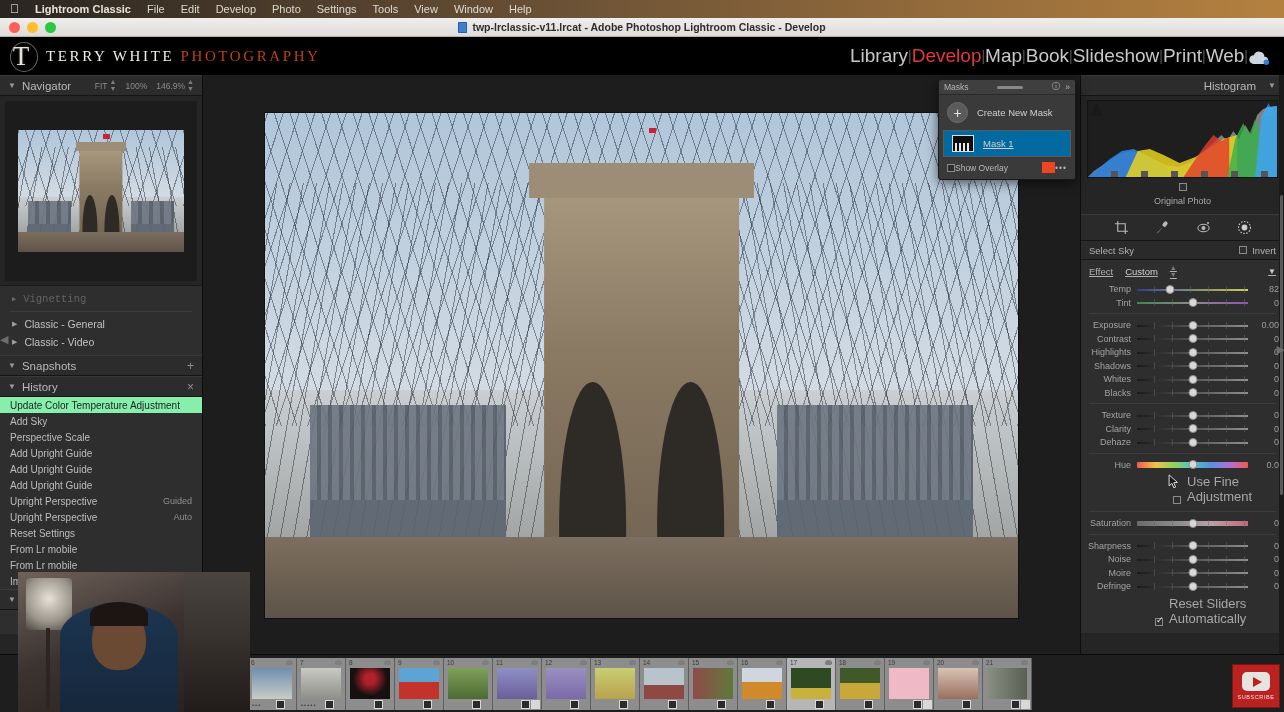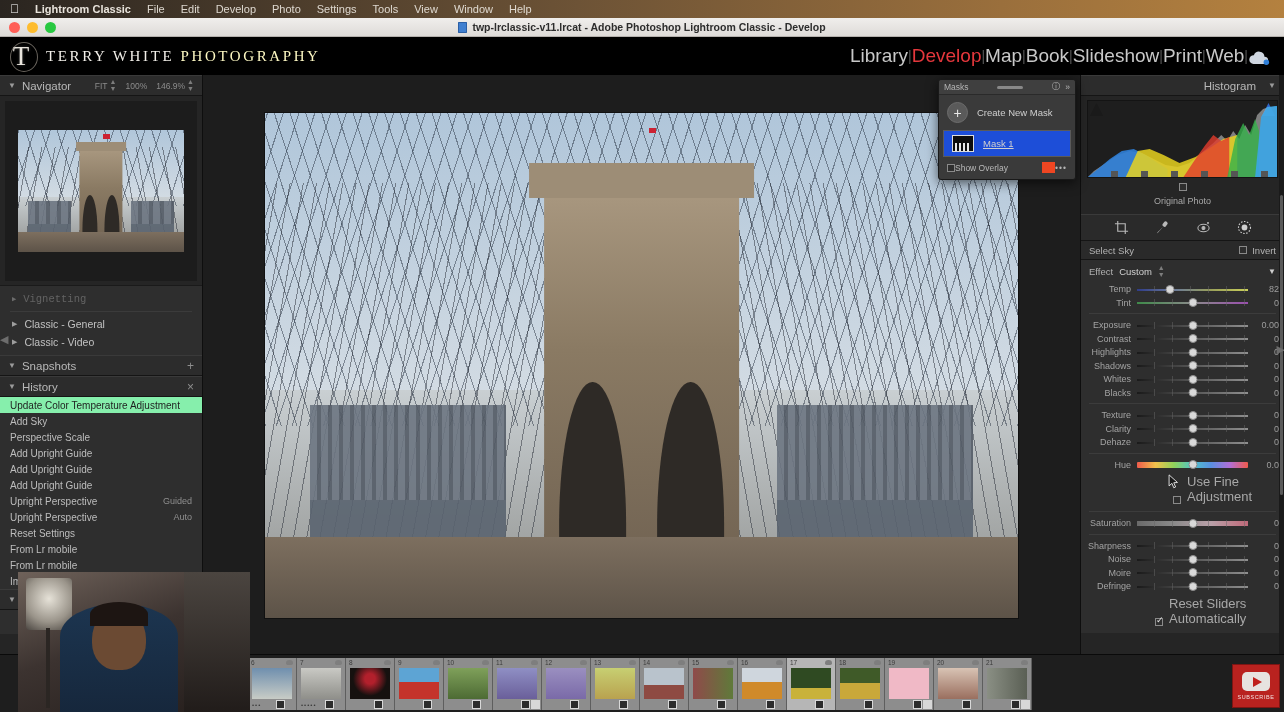--- a/index.html
+++ b/index.html
@@ -57,21 +57,21 @@
   }
   .brand-mark::after{
     content:""; position:absolute; left:6px; top:3px;
     width:26px;height:28px;border:1.5px solid #8c867c;
     border-radius:50%; opacity:.75;
   }
   .brand-name {
     font-family:"Liberation Serif", serif;
     font-size:15px; letter-spacing:2.6px; color:#f2efe9;
   }
-  .brand-name .red { color:#fef9c3;text-align:right; }
+  .brand-name .red { color:#c2410c;text-align:right; }
   .modules { display:flex; align-items:center; font-size:19px; }
   .modules .mod { color:#c8c8c8; cursor:default; }
   .modules .mod.active { color:#e4373c; }
   .modules .sep { color:#555; font-size:14px; }
   .cloud-ico { width:22px;height:15px; position:relative; }
 
   
   .stage { position:absolute; top:75px; left:0; right:0; bottom:0; }
 
   .panel-left {
@@ -208,21 +208,21 @@
   }
   .grip { width:26px;height:3px;background:#888;border-radius:2px;margin:0 auto; }
   .mask-new { display:flex; align-items:center; gap:9px; padding:7px 8px; }
   .plus-circle {
     width:21px;height:21px;border-radius:50%;background:#5a5a5a;
     color:#e8e8e8; font-size:14px; line-height:20px; text-align:center;
     border:1px solid #6d6d6d;
   }
   .mask-item {
     display:flex; align-items:center; gap:9px; padding:4px 8px;
-    border:1px solid #5a5a5a; margin:0 4px; background:#1d4ed8;text-decoration:underline;
+    border:1px solid #5a5a5a; margin:0 4px; background:#0369a1;text-decoration:underline;
   }
   .mask-thumb {
     width:22px;height:17px;background:#0d0d0d;border:1.5px solid #ddd;
     position:relative; overflow:hidden;
   }
   .mask-thumb::after{content:"";position:absolute;left:2px;bottom:0;right:2px;height:52%;
      background:repeating-linear-gradient(90deg,#e8e8e8 0 2px,#0d0d0d 2px 4px);}
   .mask-foot {
     display:flex; align-items:center; padding:5px 8px 6px;
     font-size:8.5px; color:#b9b9b9;
@@ -251,22 +251,22 @@
   }
   .tool-ico { width:15px;height:15px; color:#b9b9b9; }
   .select-row {
     display:flex; align-items:center; height:19px; padding:0 8px;
     font-size:9.5px; color:#b4b4b4; background:#2a2a2a;
     border-bottom:1px solid #151515;
   }
   .select-row .sp{flex:1;}
   .effect-panel { background:#2e2e2e; padding:3px 0 4px; }
   .effect-row {
-    display:flex; align-items:center; gap:6px; padding:2px 8px 4px;
-    font-size:9.5px; color:#b0b0b0;
+    display:flex; align-items:center; gap:12px; padding:2px 8px 4px;
+    font-size:9.5px; color:#b0b0b0;text-decoration:underline;
   }
   .effect-row .ev { color:#d2d2d2; }
   .effect-row .sp{flex:1;}
   .effect-row .tri{font-size:8px;color:#cfcfcf;}
 
   
   .sl {
     display:flex; align-items:center; height:13.5px;
     font-size:9px; color:#a3a3a3; padding:0 5px 0 4px; gap:6px;
   }

